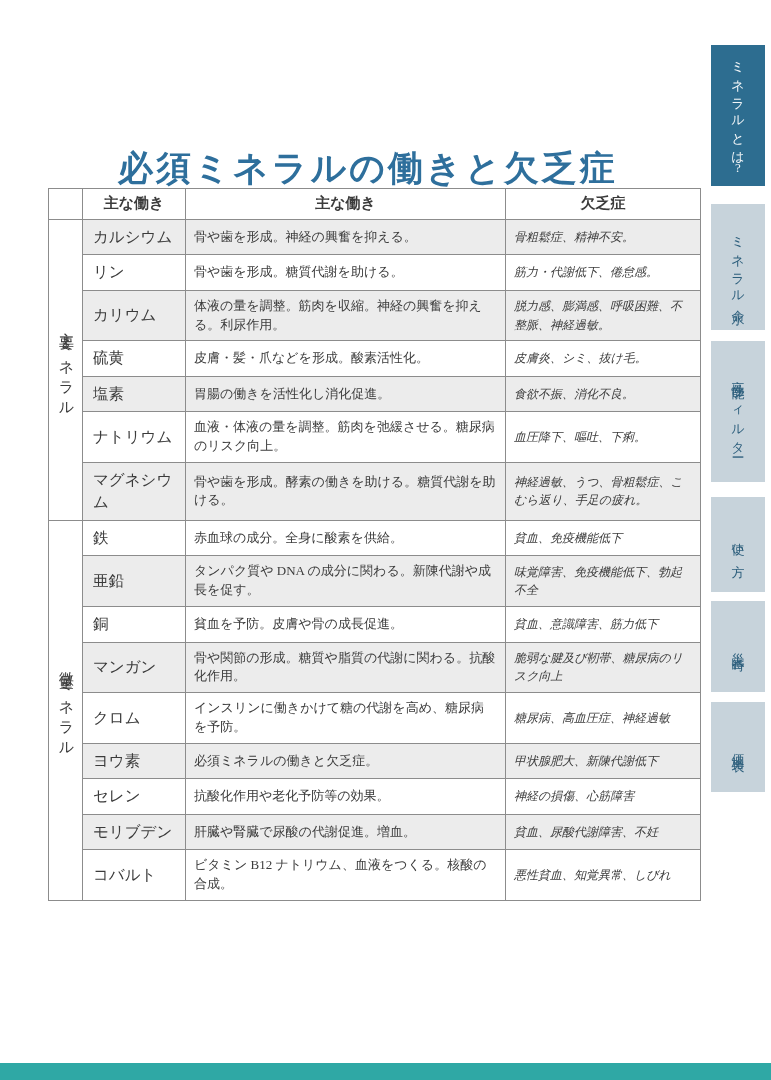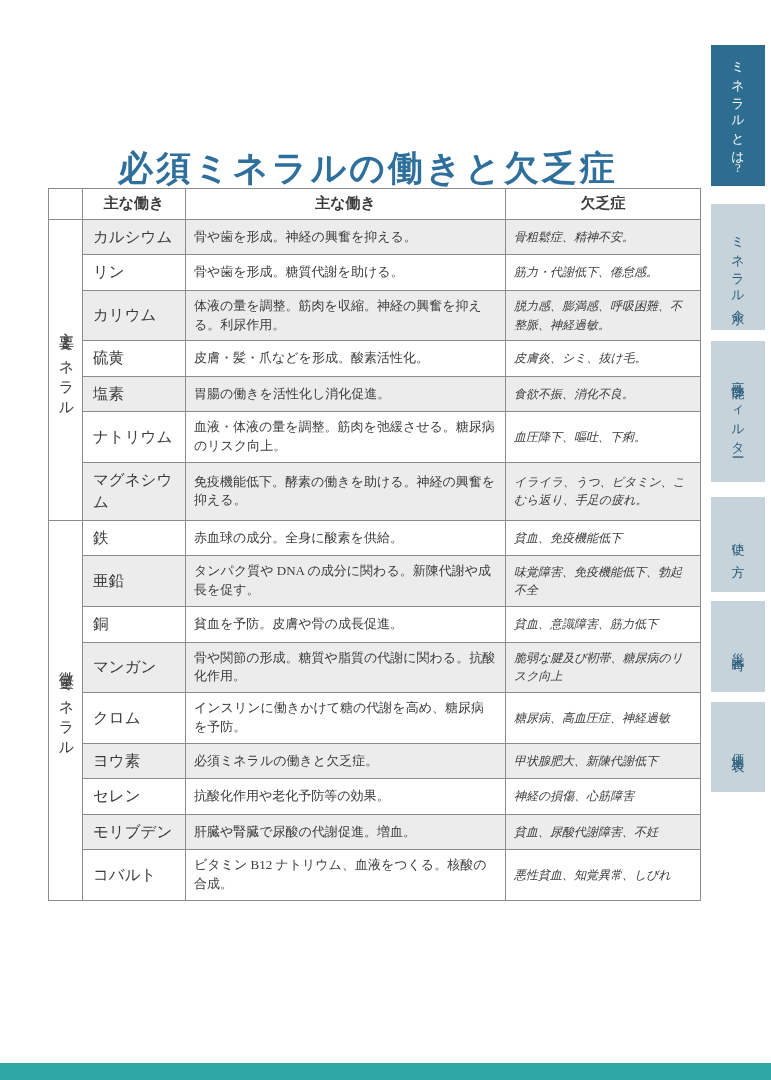--- a/index.html
+++ b/index.html
@@ -141,22 +141,22 @@
         <td class="func-cell">胃腸の働きを活性化し消化促進。</td>
         <td class="def-cell">食欲不振、消化不良。</td>
       </tr>
       <tr>
         <td class="name-cell">ナトリウム</td>
         <td class="func-cell">血液・体液の量を調整。筋肉を弛緩させる。糖尿病のリスク向上。</td>
         <td class="def-cell">血圧降下、嘔吐、下痢。</td>
       </tr>
       <tr class="alt">
         <td class="name-cell">マグネシウム</td>
-        <td class="func-cell">免疫機能低下。酵素の働きを助ける。神経の興奮を抑える。</td>
-        <td class="def-cell">イライラ、うつ、ビタミン、こむら返り、手足の疲れ。</td>
+        <td class="func-cell">骨や歯を形成。酵素の働きを助ける。糖質代謝を助ける。</td>
+        <td class="def-cell">神経過敏、うつ、骨粗鬆症、こむら返り、手足の疲れ。</td>
       </tr>
       <tr>
         <td class="group-cell" rowspan="9"><span class="vtext">微量ミネラル</span></td>
         <td class="name-cell">鉄</td>
         <td class="func-cell">赤血球の成分。全身に酸素を供給。</td>
         <td class="def-cell">貧血、免疫機能低下</td>
       </tr>
       <tr class="alt">
         <td class="name-cell">亜鉛</td>
         <td class="func-cell">タンパク質や DNA の成分に関わる。新陳代謝や成長を促す。</td>

